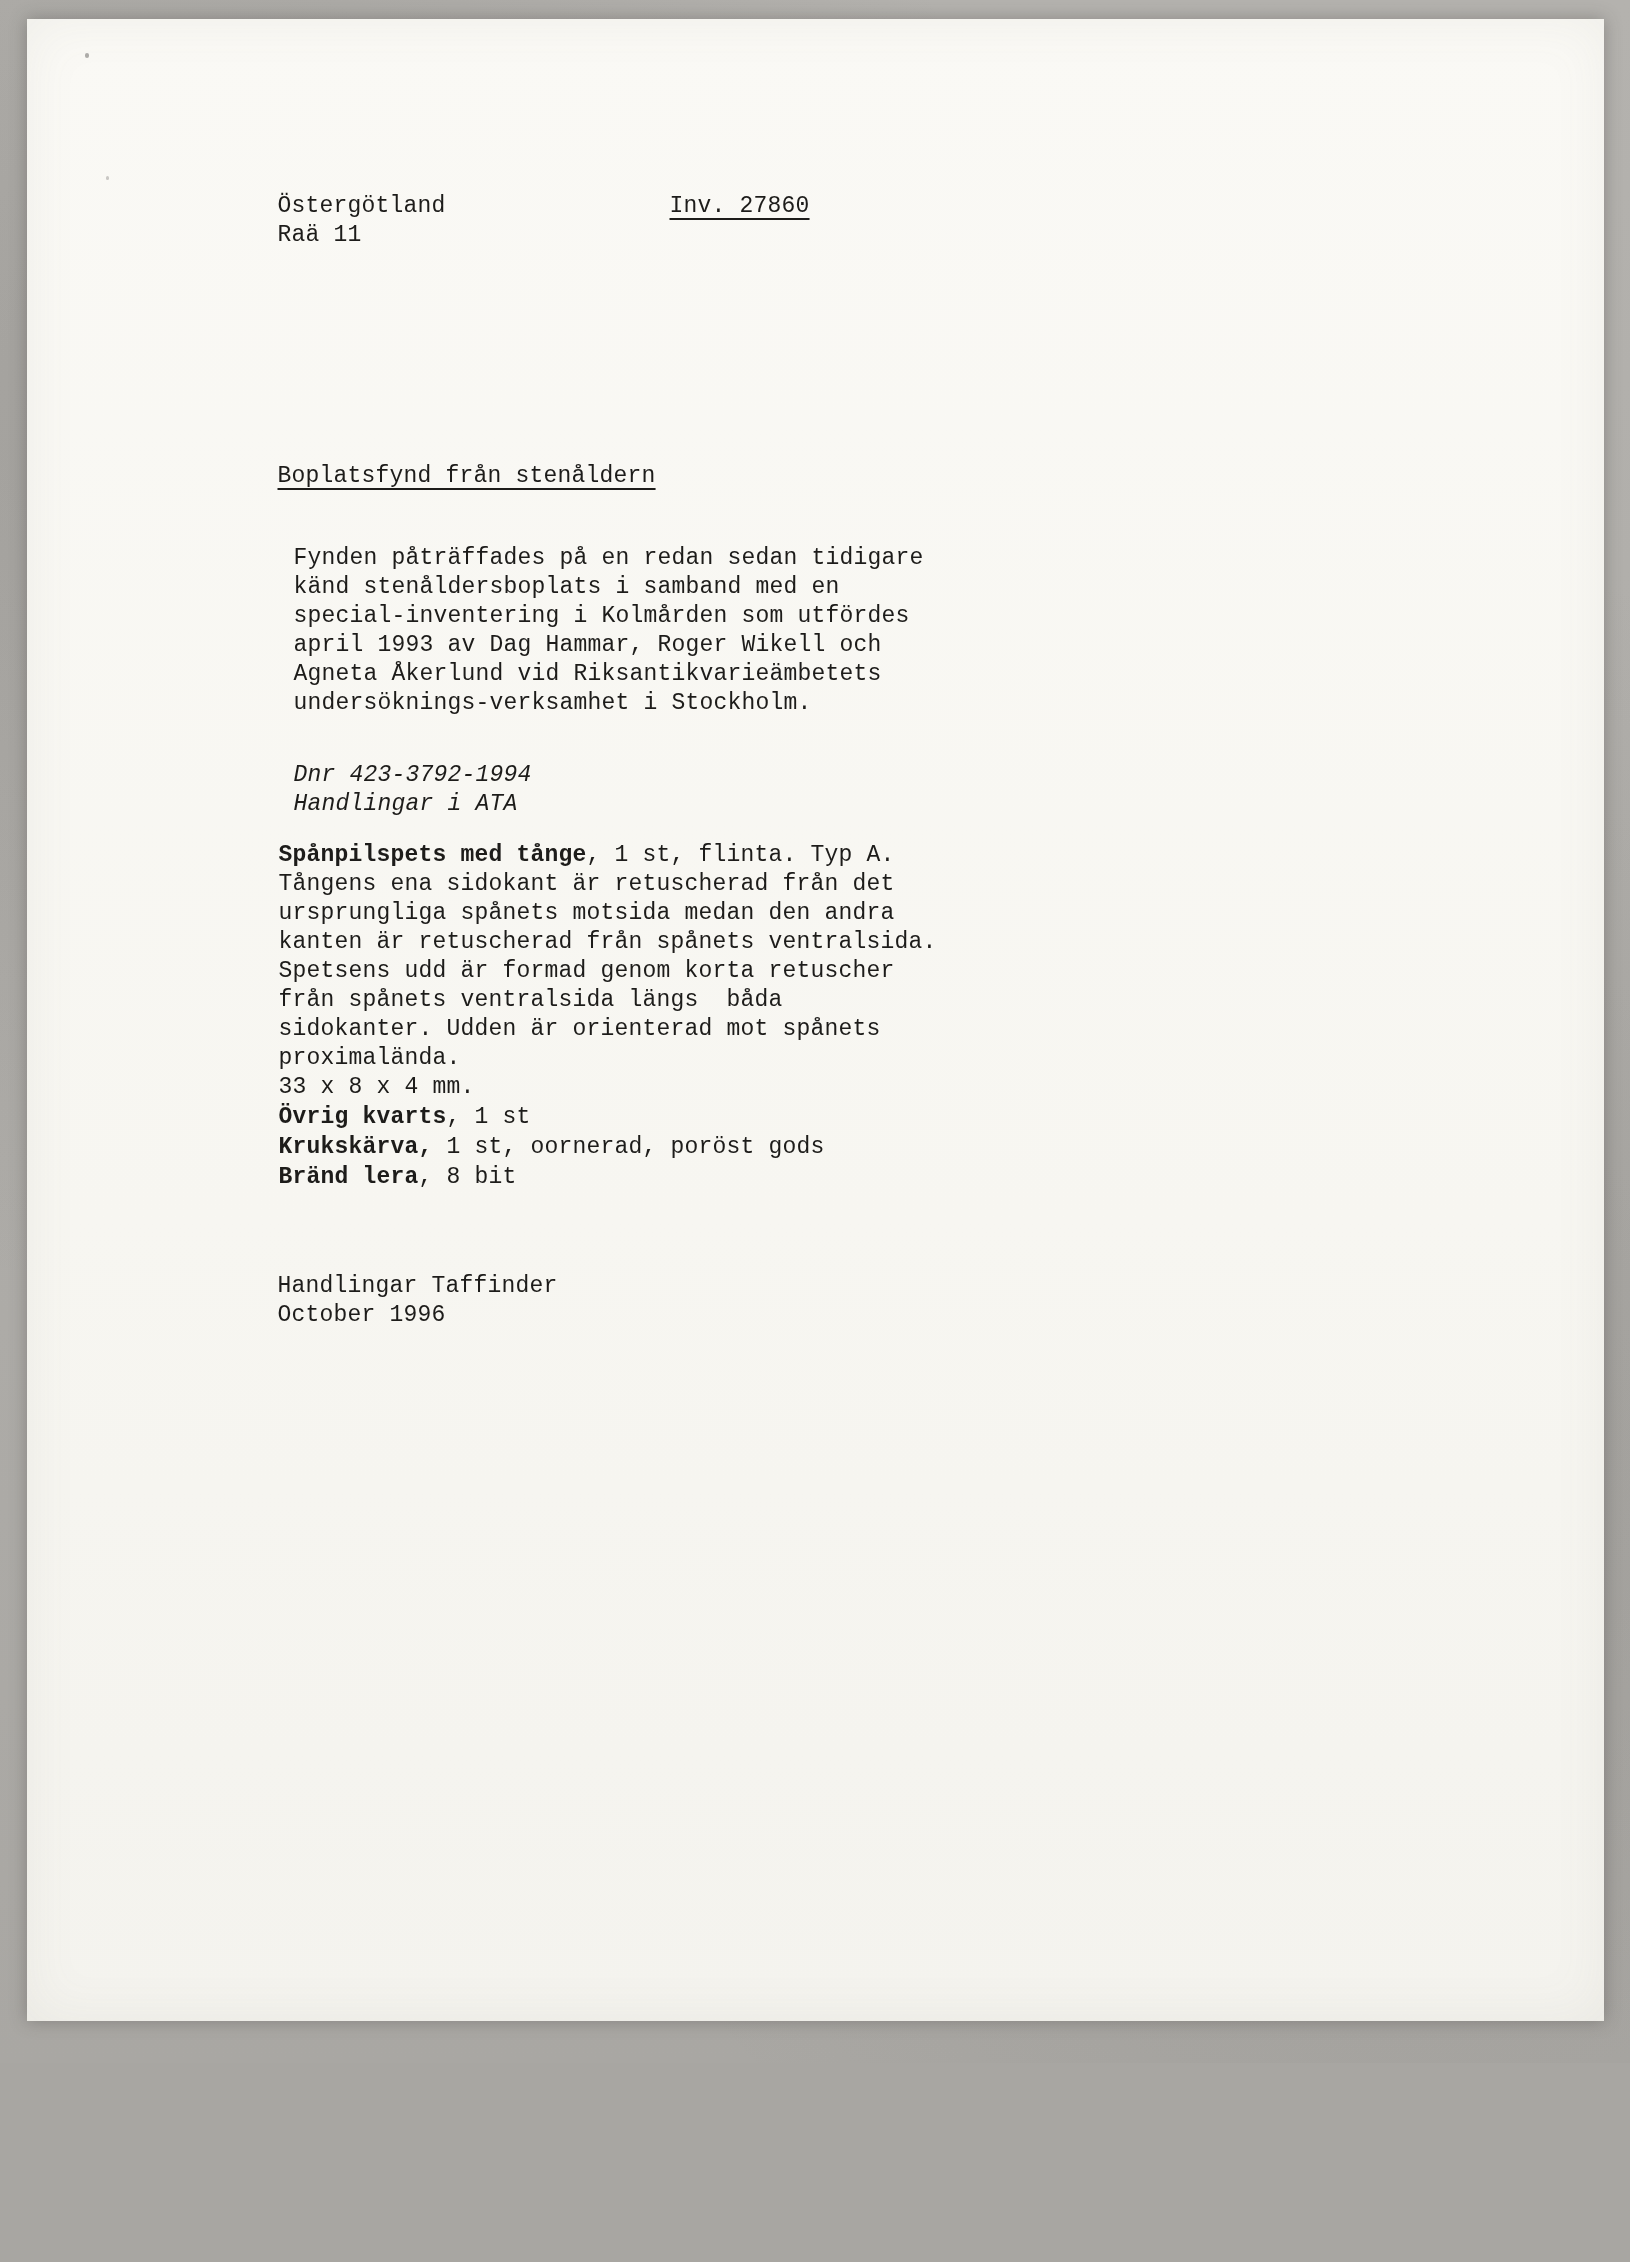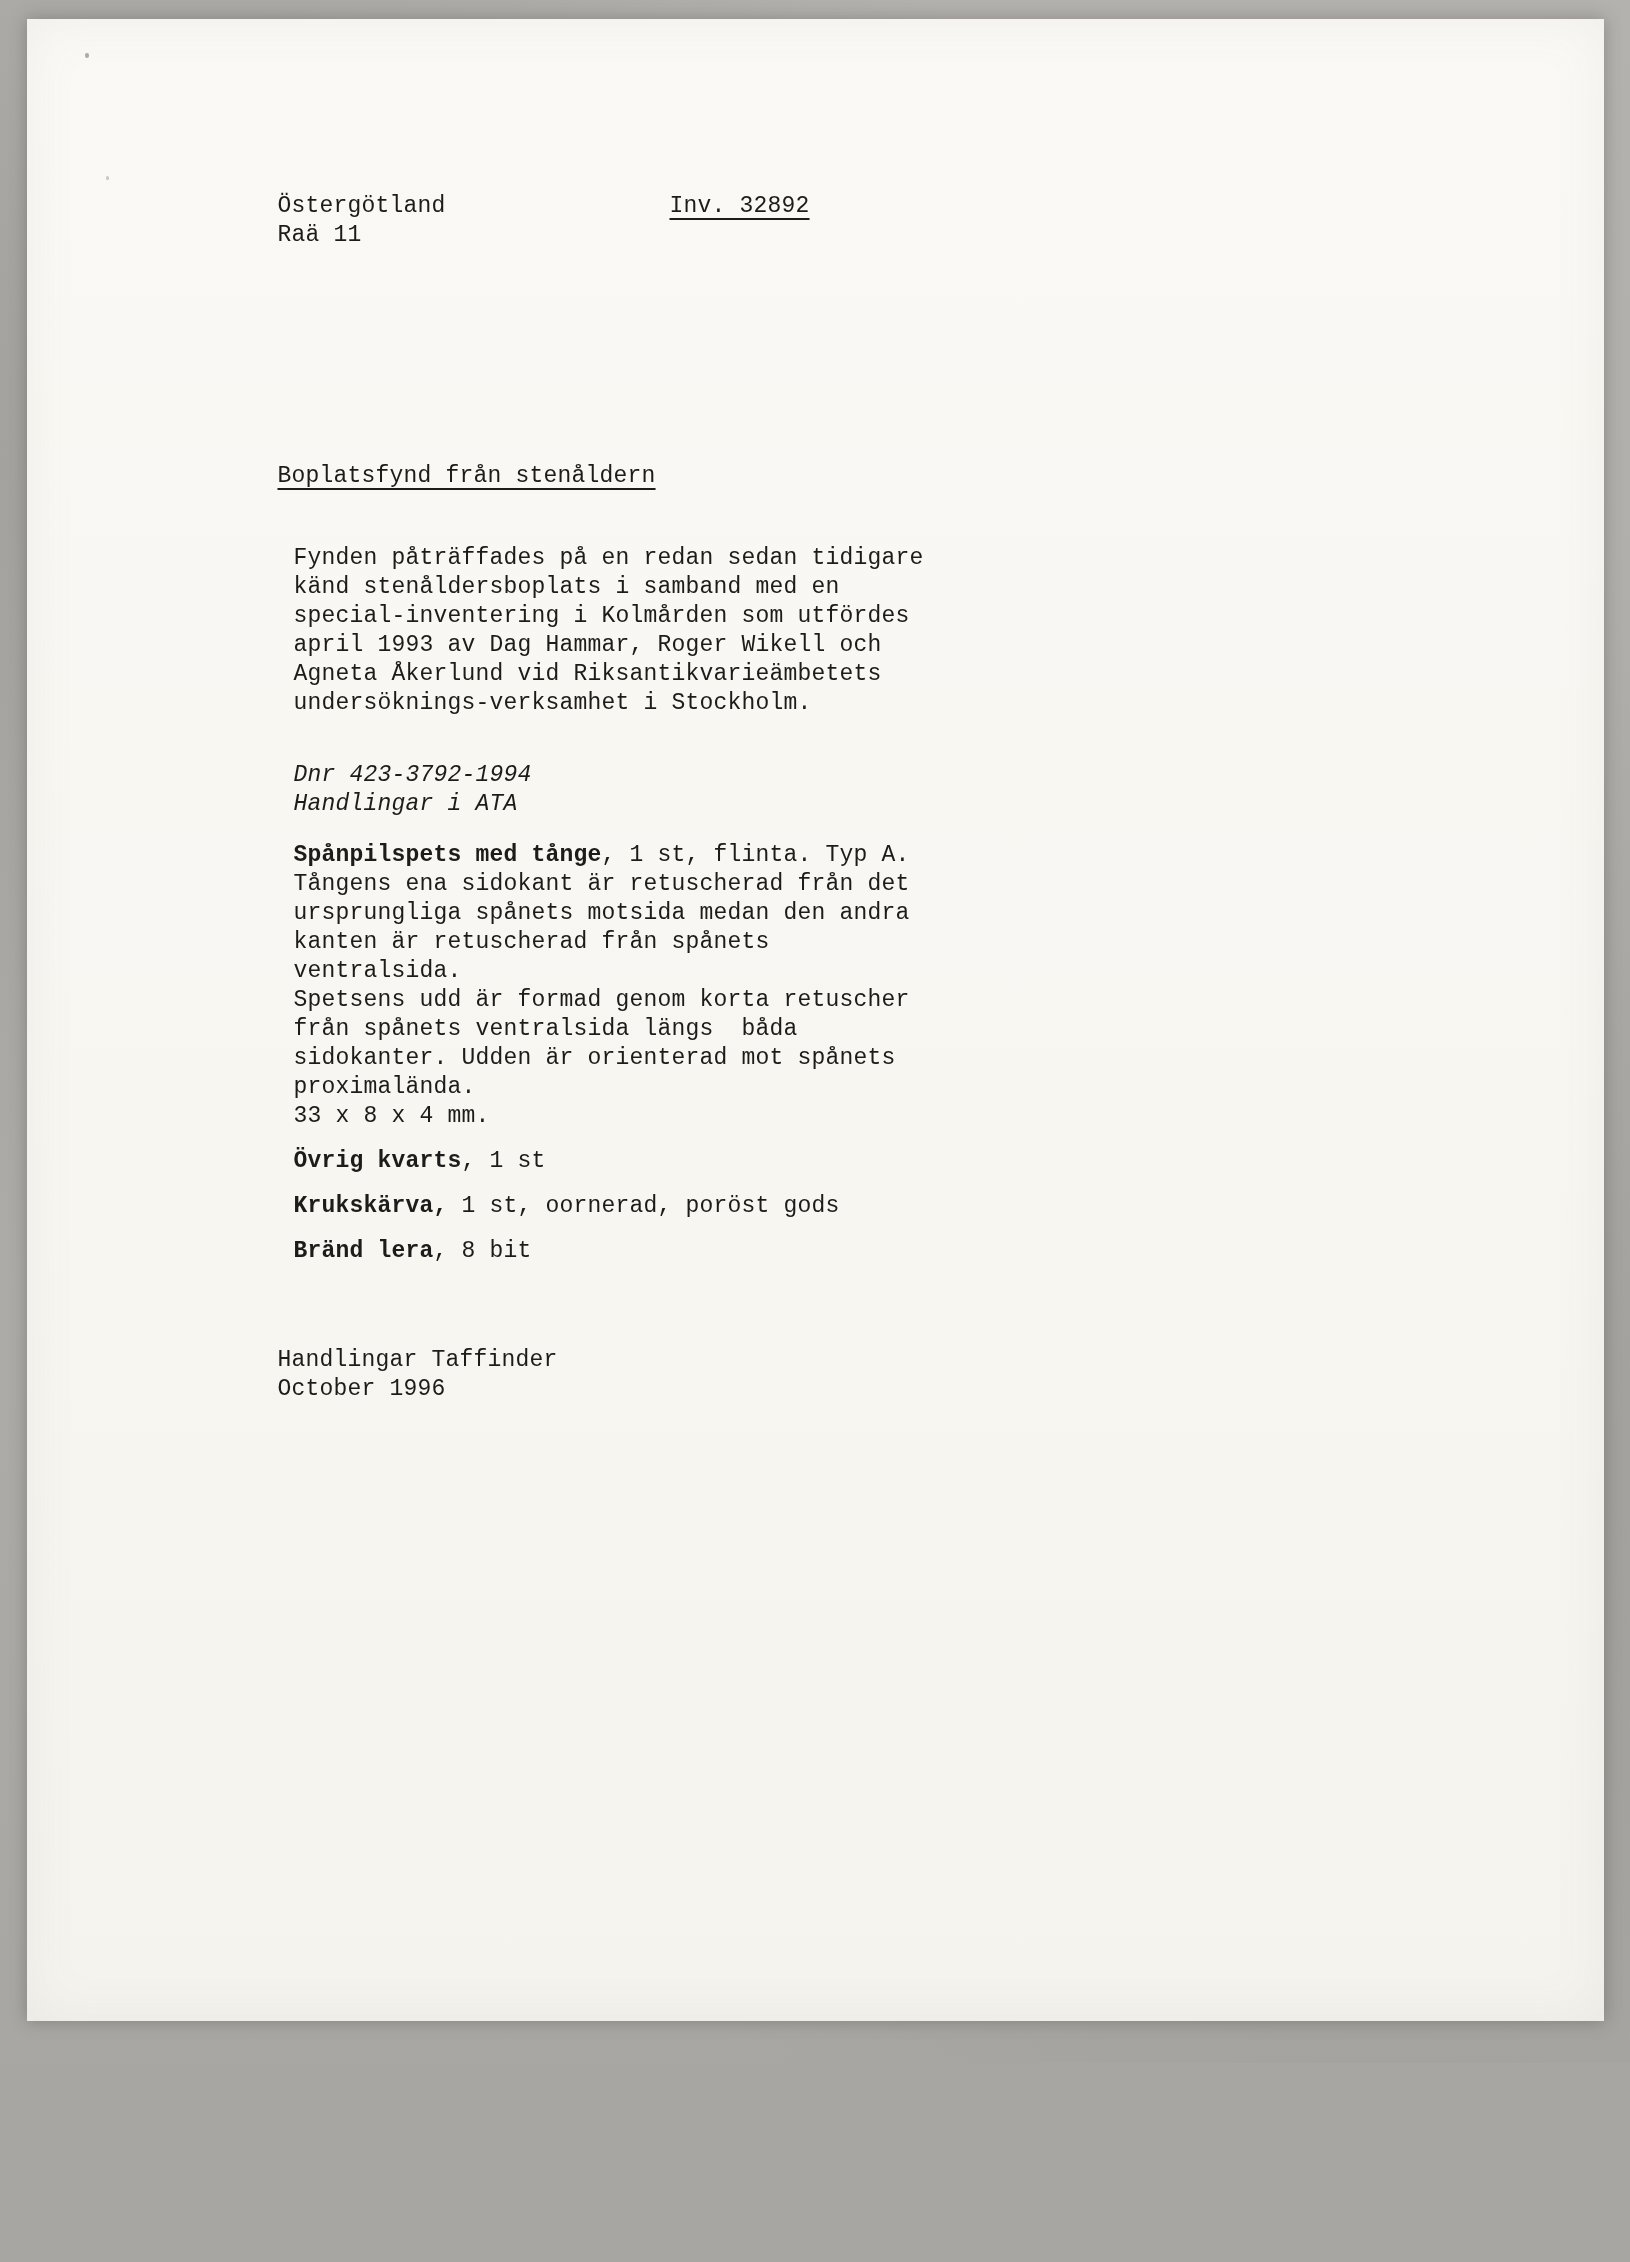--- a/index.html
+++ b/index.html
@@ -70,42 +70,42 @@
     line-height: 29px;
     white-space: pre;
   }
   .body-text {
     margin: 16px;
     white-space: pre-wrap;
   }
   .intro { margin-top: 53px; }
   .reference { margin-top: 43px; font-style: italic; }
   .finds { margin-top: 22px; }
-  .find { margin: 16px; }
+  .find { margin: 1px; }
   .bold { font-weight: bold; }
   .signature {
     margin-top: 80px;
   }
   .signature div { white-space: pre; }
 </style>
 </head>
 <body>
 
 <div class="scan">
   <div class="page">
     <span class="speck s1"></span>
     <span class="speck s2"></span>
     <div class="content">
 
       <div class="header">
         <div class="loc">
           <div>Östergötland</div>
           <div>Raä 11</div>
         </div>
-        <div class="inv underline">Inv. 32892</div>
+        <div class="inv underline">Inv. 27860</div>
       </div>
 
       <h1 class="title underline">Boplatsfynd från stenåldern</h1>
 
       <p class="body-text intro">Fynden påträffades på en redan sedan tidigare
 känd stenåldersboplats i samband med en
 special-inventering i Kolmården som utfördes
 april 1993 av Dag Hammar, Roger Wikell och
 Agneta Åkerlund vid Riksantikvarieämbetets
 undersöknings-verksamhet i Stockholm.</p>

